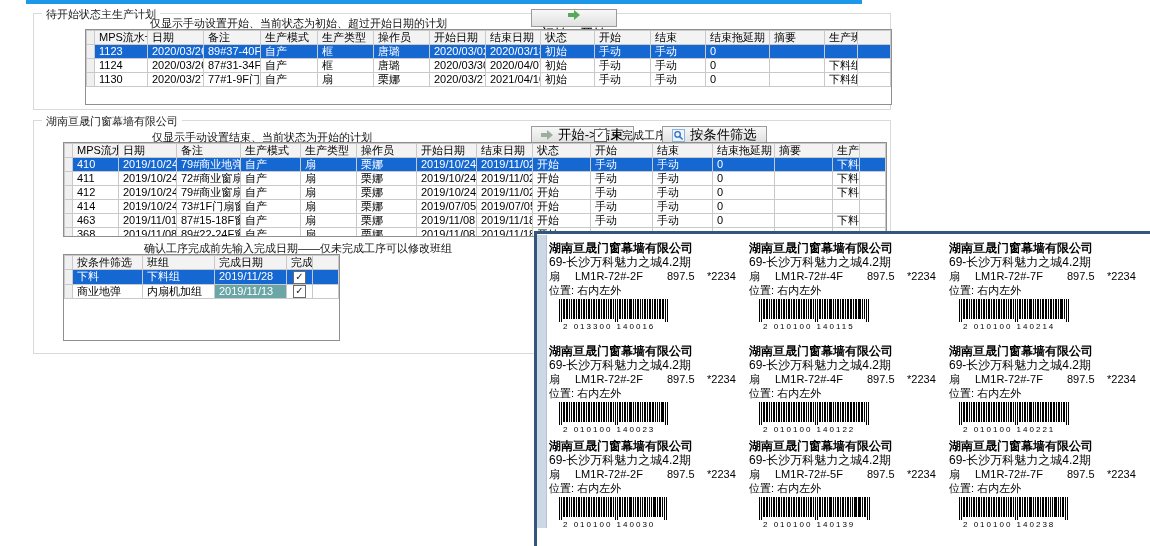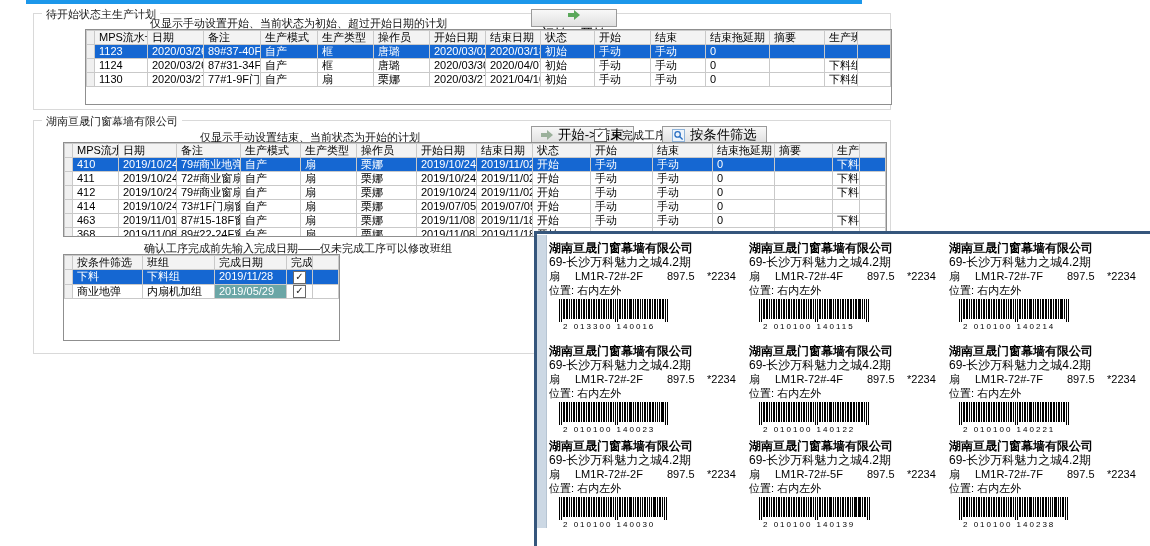--- a/index.html
+++ b/index.html
@@ -155,21 +155,21 @@
           <td>下料组</td>
           <td></td>
         </tr>
       </tbody>
   </table>
 </div>
 
 <div class="abs groupbox" style="left:33px;top:120px;width:856px;height:232px;">
   <span class="group-title">湖南亘晟门窗幕墙有限公司</span>
 </div>
-<div class="abs note" style="left:152px;top:130px;margin-left:48px;">仅显示手动设置结束、当前状态为开始的计划</div>
+<div class="abs note" style="left:152px;top:130px;">仅显示手动设置结束、当前状态为开始的计划</div>
 <button class="btn" style="left:531px;top:126px;">
   <span class="arrow gray">
       <i class="stem"></i>
       <i class="tip"></i>
     </span>
   <span>开始-&gt;结束</span>
 </button>
 <div id="chkwrap" style="left:594px;top:128px;">
   <span class="cb" id="hdrcb">✓</span>
   <span>未完成工序</span>
@@ -360,21 +360,21 @@
           <td>下料</td>
           <td>下料组</td>
           <td class="teal">2019/11/28</td>
           <td class="ck"><span class="cb">✓</span></td>
           <td></td>
         </tr>
         <tr>
           <td class="rowhdr"></td>
           <td>商业地弹</td>
           <td>内扇机加组</td>
-          <td class="teal">2019/05/29</td>
+          <td class="teal">2019/11/13</td>
           <td class="ck"><span class="cb">✓</span></td>
           <td></td>
         </tr>
       </tbody>
   </table>
 </div>
 
 <div id="panel" class="abs">
   <div id="panelscroll"></div>
   <div id="labelGrid" style="position:absolute;left:10px;top:0;right:0;bottom:0;">

